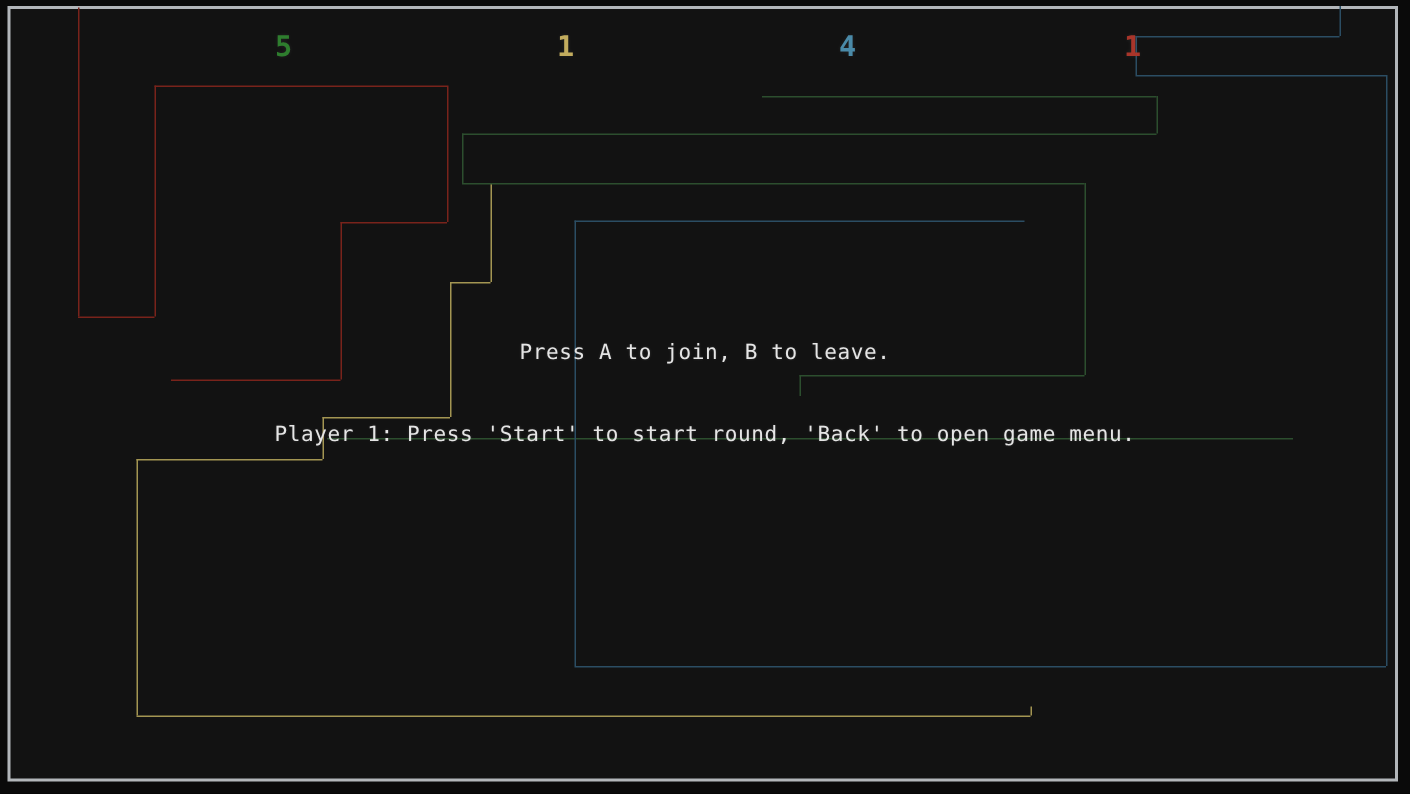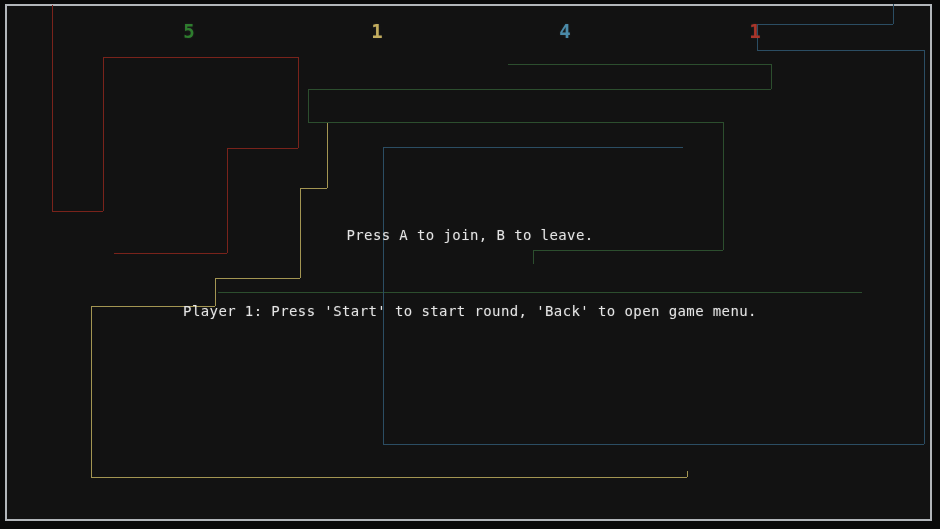--- a/index.html
+++ b/index.html
@@ -21,21 +21,21 @@
     font-size:19px;font-weight:bold;letter-spacing:0;
     text-shadow:0 0 3px rgba(255,255,255,0.08);
   }
   .msg{
     position:absolute;left:0;width:940px;text-align:center;
     color:#e5e5e5;font-size:14px;letter-spacing:0.4px;
     text-shadow:0 0 2px rgba(255,255,255,0.15);
     white-space:nowrap;
   }
   #msg-join{top:227px;}
-  #msg-start{top:282px;margin-top:21px;}
+  #msg-start{top:282px;}
 </style>
 </head>
 <body>
 
 <div id="screen">
   <div id="arena"></div>
 
   <div id="trail-layer">
       <div class="seg" style="left: 52px; top: 5px; width: 1px; height: 206px; background: rgb(121, 35, 27);"></div>
       <div class="seg" style="left: 52px; top: 211px; width: 51px; height: 1px; background: rgb(121, 35, 27);"></div>

